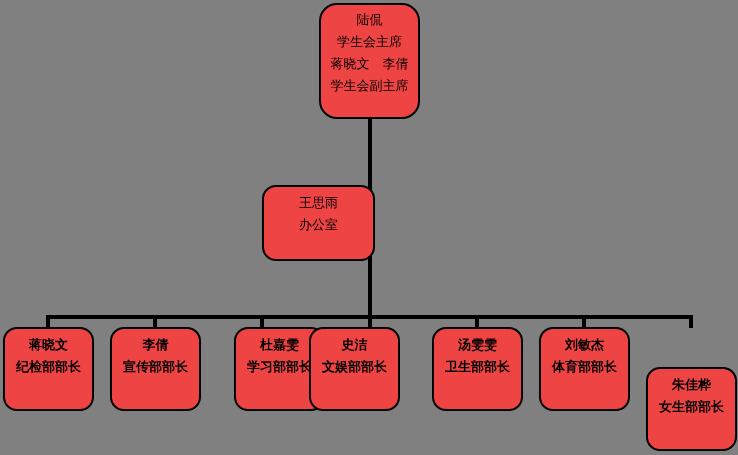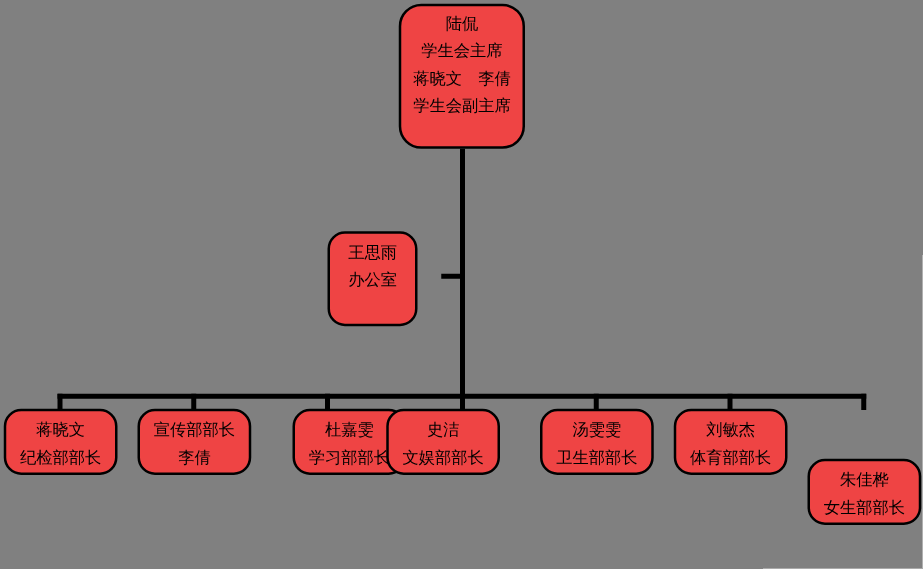--- a/index.html
+++ b/index.html
@@ -18,22 +18,22 @@
     background: #ef4444;
     border: 2px solid #000000;
     border-radius: 14px;
     text-align: center;
     font-size: 13px;
     line-height: 22px;
     padding-top: 5px;
   }
   .node span { display: block; white-space: pre; }
   .node-root { left: 319px; top: 3px;  width: 101px; height: 116px; border-radius: 18px; padding-top: 4px; }
-  .node-office { left: 262px; top: 185px; width: 72px; height: 76px; }
-  .node-dept { top: 327px; width: 91px; height: 53px; }
+  .node-office { left: 262px; top: 185px; width: 113px; height: 76px; }
+  .node-dept { top: 327px; width: 91px; height: 84px; font-weight: bold; }
   .dept-1 { left: 3px; }
   .dept-2 { left: 110px; }
   .dept-3 { left: 234px; }
   .dept-4 { left: 309px; }
   .dept-5 { left: 432px; }
   .dept-6 { left: 539px; }
   .dept-7 { left: 646px; margin-top: 40px; }
   .line { position: absolute; background: #000000; }
   .trunk { left: 368px; top: 119px; width: 4px; height: 209px; }
   .office-link { left: 353px; top: 219px; width: 15px; height: 4px; }
@@ -73,22 +73,22 @@
   <div class="node node-office">
     <span>王思雨</span>
     <span>办公室</span>
   </div>
 
   <div class="node node-dept dept-1">
     <span>蒋晓文</span>
     <span>纪检部部长</span>
   </div>
   <div class="node node-dept dept-2">
+    <span>李倩</span>
     <span>宣传部部长</span>
-    <span>李倩</span>
   </div>
   <div class="node node-dept dept-3">
     <span>杜嘉雯</span>
     <span>学习部部长</span>
   </div>
   <div class="node node-dept dept-4">
     <span>史洁</span>
     <span>文娱部部长</span>
   </div>
   <div class="node node-dept dept-5">

